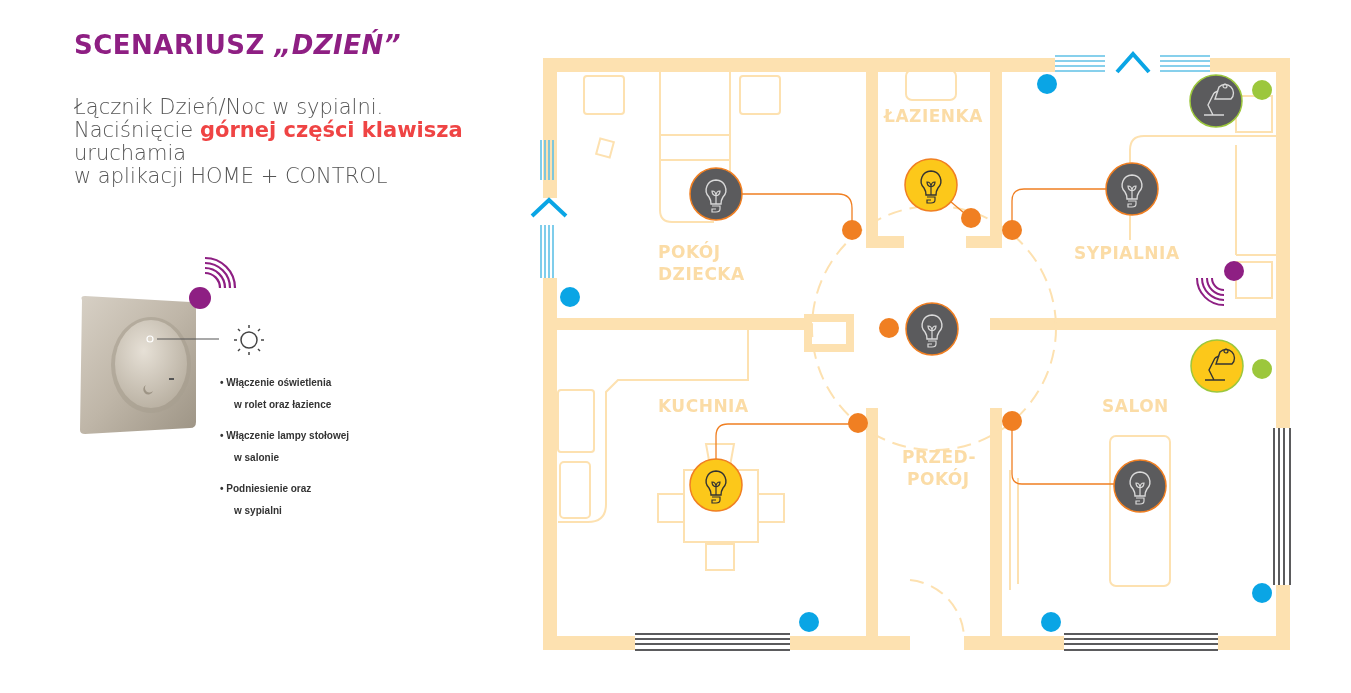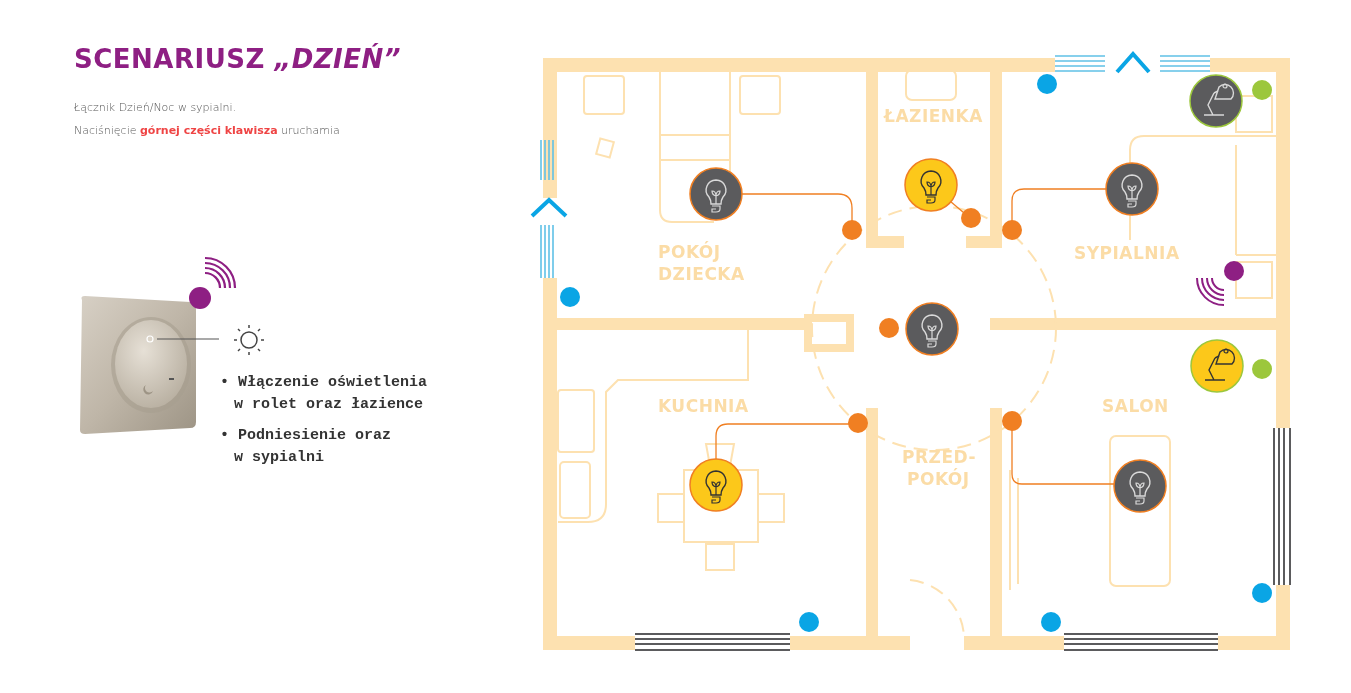--- a/index.html
+++ b/index.html
@@ -1,34 +1,35 @@
 <!DOCTYPE html>
 <html><head>
 <meta charset="utf-8">
 <style>
   html, body { margin:0; padding:0; background:#ffffff; }
   body { width:1351px; height:693px; position:relative; overflow:hidden; font-family:"DejaVu Sans", sans-serif; }
-  .title { position:absolute; left:74px; top:44px; font-family:"DejaVu Sans", sans-serif; font-weight:bold; font-size:26px; color:#8e1f83; letter-spacing:0.5px; margin:0; }
+  .title { position:absolute; left:74px; top:30px; font-family:"DejaVu Sans", sans-serif; font-weight:bold; font-size:26px; color:#8e1f83; letter-spacing:0.5px; margin:0; }
   .title em { font-style:italic; }
-  .desc { position:absolute; left:74px; top:96px; width:430px; font-family:"DejaVu Sans", sans-serif; font-size:11px; line-height:23px; color:#555; font-weight:300; }
+  .desc { position:absolute; left:74px; top:96px; width:430px; font-family:"DejaVu Sans", sans-serif; font-size:21px; line-height:23px; color:#555; font-weight:300; }
   .desc b { color:#ef4444; font-weight:bold; }
-  .bullets { position:absolute; left:220px; top:372px; margin:0; padding:0; list-style:none; font-family:Liberation Mono, monospace; font-weight:bold; font-size:15px; line-height:22px; color:#333; }
+  .bullets { position:absolute; left:220px; top:372px; margin:0; padding:0; list-style:none; font-family:Liberation Sans, sans-serif; font-weight:bold; font-size:10px; line-height:22px; color:#333; }
   .bullets li { margin-bottom:9px; padding-left:14px; text-indent:-14px; }
   .bullets li::before { content:"• "; }
   svg text.room { font-family:"DejaVu Sans", sans-serif; font-weight:bold; fill:#fbdca6; font-size:17px; letter-spacing:0.5px; }
   svg { position:absolute; left:0; top:0; }
 </style>
 </head>
 <body>
 
 <h1 class="title"><span>SCENARIUSZ </span><em>„DZIEŃ”</em></h1>
 
 <div class="desc">
   <div>Łącznik Dzień/Noc w sypialni.</div>
   <div><span>Naciśnięcie </span><b>górnej części klawisza</b><span> uruchamia</span></div>
+  <div>w aplikacji HOME + CONTROL</div>
 </div>
 
 <svg width="1351" height="693" style="pointer-events:none">
   <defs>
     <linearGradient id="plate" x1="0" y1="0" x2="1" y2="1">
       <stop offset="0" stop-color="#d7d0c5"></stop>
       <stop offset="0.5" stop-color="#bfb6a8"></stop>
       <stop offset="1" stop-color="#9d9485"></stop>
     </linearGradient>
     <radialGradient id="key" cx="0.4" cy="0.35" r="0.75">
@@ -60,20 +61,21 @@
   <g stroke="#8e1f83" stroke-width="2.2" fill="none">
     <path d="M205 268 A20 20 0 0 1 225 288"></path>
     <path d="M205 263 A25 25 0 0 1 230 288"></path>
     <path d="M205 258 A30 30 0 0 1 235 288"></path>
     <path d="M205 273 A15 15 0 0 1 220 288"></path>
   </g>
 </svg>
 
 <ul class="bullets">
   <li><span>Włączenie oświetlenia</span><br><span>w rolet oraz łazience</span></li>
+  <li><span>Włączenie lampy stołowej</span><br><span>w salonie</span></li>
   <li><span>Podniesienie oraz</span><br><span>w sypialni</span></li>
 </ul>
 
 <svg width="1351" height="693">
   <defs>
     <g id="bulb-glyph">
       <path d="M0 -14 a10 10 0 0 1 7 17 q-2 3 -2 7 h-10 q0 -4 -2 -7 a10 10 0 0 1 7 -17z" fill="none" stroke-width="1.4"></path>
       <path d="M0 10 v-8 M0 2 q-4 -1 -4 -5 q4 0 4 5 q0 -5 4 -5 q0 4 -4 5" fill="none" stroke-width="1.2"></path>
       <path d="M-4 12 h8 v3 q0 3 -4 3 h-4 v-3 h4" fill="none" stroke-width="1.2"></path>
     </g>

